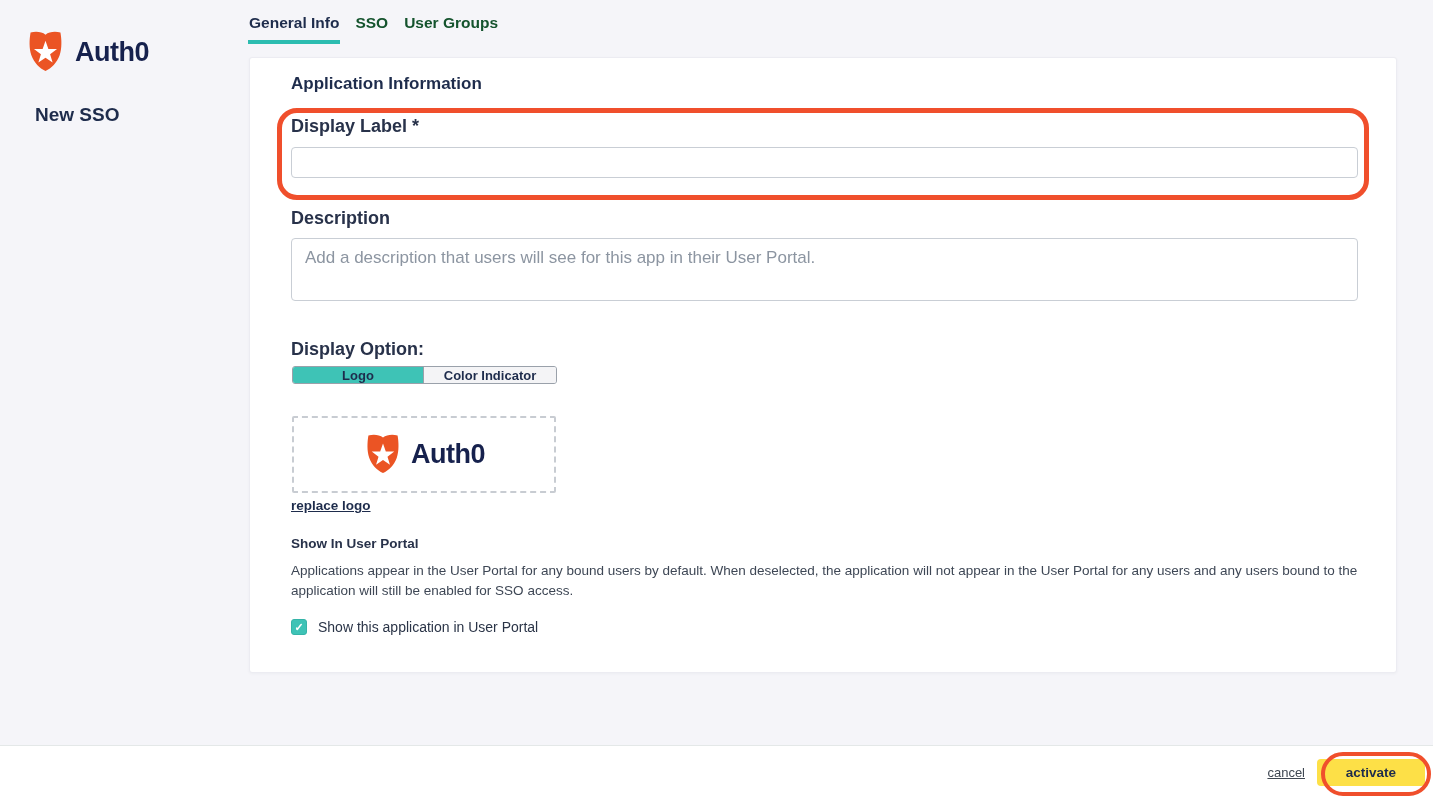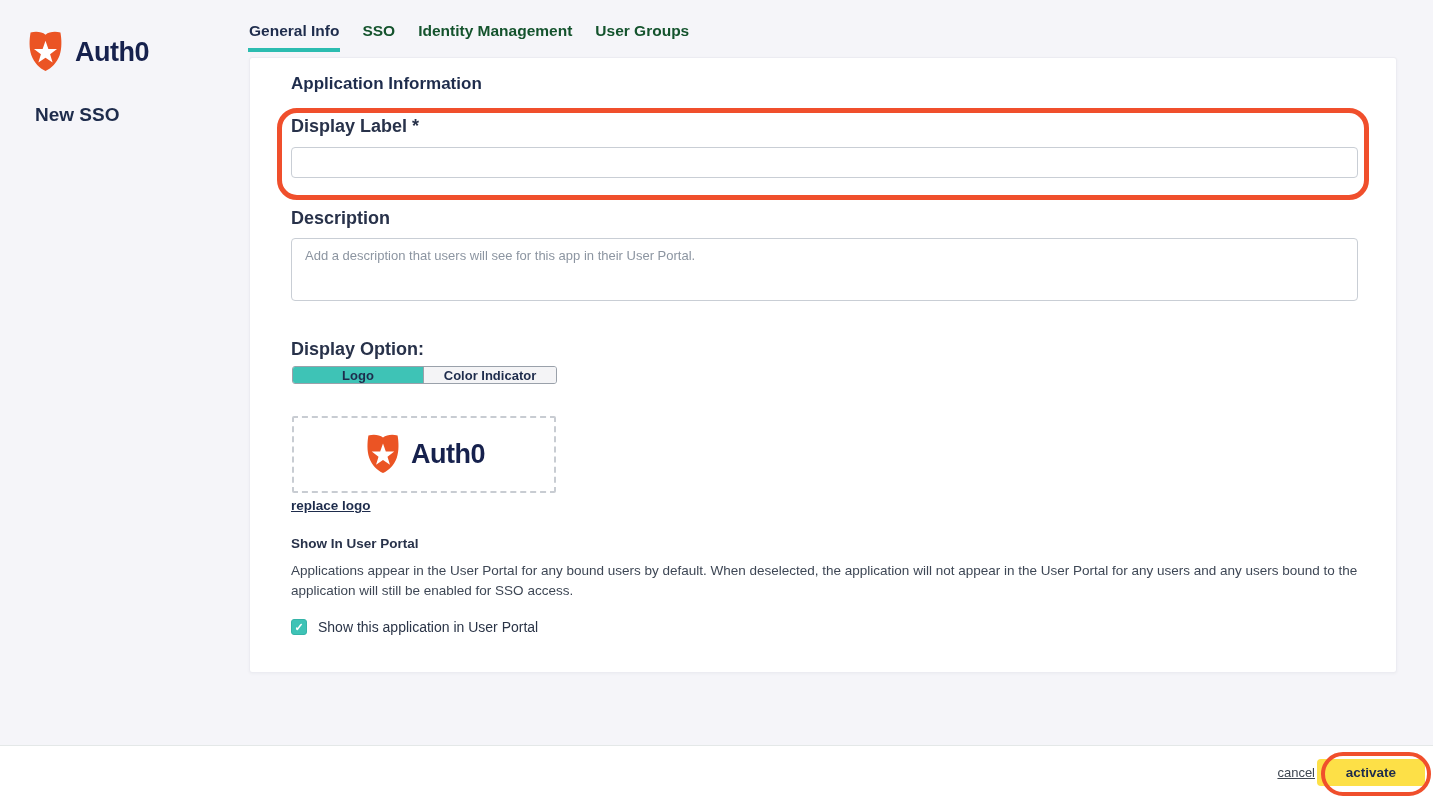--- a/index.html
+++ b/index.html
@@ -21,22 +21,22 @@
   .brand-name {
     font-size: 27px; font-weight: 700; color: #16214D; letter-spacing: -0.5px;
   }
   .page-title {
     position: absolute; left: 35px; top: 104px;
     font-size: 19px; font-weight: 700; color: #1E2C4C;
   }
 
   
   .tabs {
-    position: absolute; left: 248px; top: 8px;
-    display: flex; gap: 21px; align-items: center;
+    position: absolute; left: 248px; top: 0;
+    display: flex; gap: 14px; align-items: center;
   }
   .tab {
     font-size: 15.5px; font-weight: 700; color: #14532d;
     padding: 14px 1px 8px 1px; cursor: pointer; white-space: nowrap;
     border-bottom: 4px solid transparent;
   }
   .tab.active { color: #1E2C4C; border-bottom-color: #2CBCB0; }
 
   
   .card {
@@ -61,21 +61,21 @@
     position: absolute; left: 41px; top: 89px;
     width: 1067px; height: 31px;
     border: 1px solid #C9CED5; border-radius: 4px; background: #fff;
     font-family: "Liberation Sans", sans-serif; font-size: 13.5px; color: #1E2C4C;
     padding: 0 12px; outline: none;
   }
   .textarea {
     position: absolute; left: 41px; top: 180px;
     width: 1067px; height: 63px;
     border: 1px solid #C9CED5; border-radius: 4px; background: #fff;
-    font-family: "Liberation Sans", sans-serif; font-size: 13px; color: #1E2C4C;
+    font-family: "Liberation Sans", sans-serif; font-size: 17px; color: #1E2C4C;
     padding: 9px 13px; outline: none; resize: none;
   }
   .textarea::placeholder, .text-input::placeholder { color: #8C95A1; }
 
   .toggle {
     position: absolute; left: 42px; top: 308px;
     display: flex; height: 18px; width: 265px;
     border: 1px solid #9AA1AA; border-radius: 3px; overflow: hidden;
     background: #F4F4F6;
   }
@@ -120,21 +120,21 @@
     display: flex; align-items: center; justify-content: center;
   }
   .checkbox .check { color: #fff; font-size: 11px; line-height: 1; font-weight: 700; }
   .checkbox-label { font-size: 14px; color: #2A3447; }
 
   
   .footer {
     position: absolute; left: 0; top: 745px; width: 1433px; height: 53px;
     background: #FFFFFF; border-top: 1px solid #E4E8E8;
     display: flex; align-items: center; justify-content: flex-end;
-    padding-right: 8px; gap: 2px;
+    padding-right: 8px; gap: 12px;
   }
   .cancel-link {
     font-size: 13px; color: #3F4752; text-decoration: underline; cursor: pointer;
   }
   .activate-btn {
     width: 108px; height: 27px; border: none; border-radius: 4px;
     background: #fde047; color: #1E2C4C;
     font-family: "Liberation Sans", sans-serif; font-size: 13.5px; font-weight: 600;
     cursor: pointer;
   }
@@ -160,21 +160,20 @@
     <path d="M50 9 C41 2 26 0 13 4 C10 21 9 43 15 60 C22 79 35 92 50 99 C65 92 78 79 85 60 C91 43 90 21 87 4 C74 0 59 2 50 9 Z" fill="#EB5424"></path>
     <polygon points="50,24 57.1,44.3 78.5,44.7 61.4,57.7 67.6,78.3 50,66 32.4,78.3 38.6,57.7 21.5,44.7 42.9,44.3" fill="#ffffff"></polygon>
   </svg>
   <span class="brand-name">Auth0</span>
 </div>
 <div class="page-title">New SSO</div>
 
 <nav class="tabs">
   <div class="tab active">General Info</div>
   <div class="tab">SSO</div>
-  <div class="tab">Identity Management</div>
   <div class="tab">User Groups</div>
 </nav>
 
 <main class="card">
   <h2>Application Information</h2>
 
   <label class="field-label lbl-display">Display Label *</label>
   <input class="text-input" type="text" value="" style="">
 
   <label class="field-label lbl-description">Description</label>

